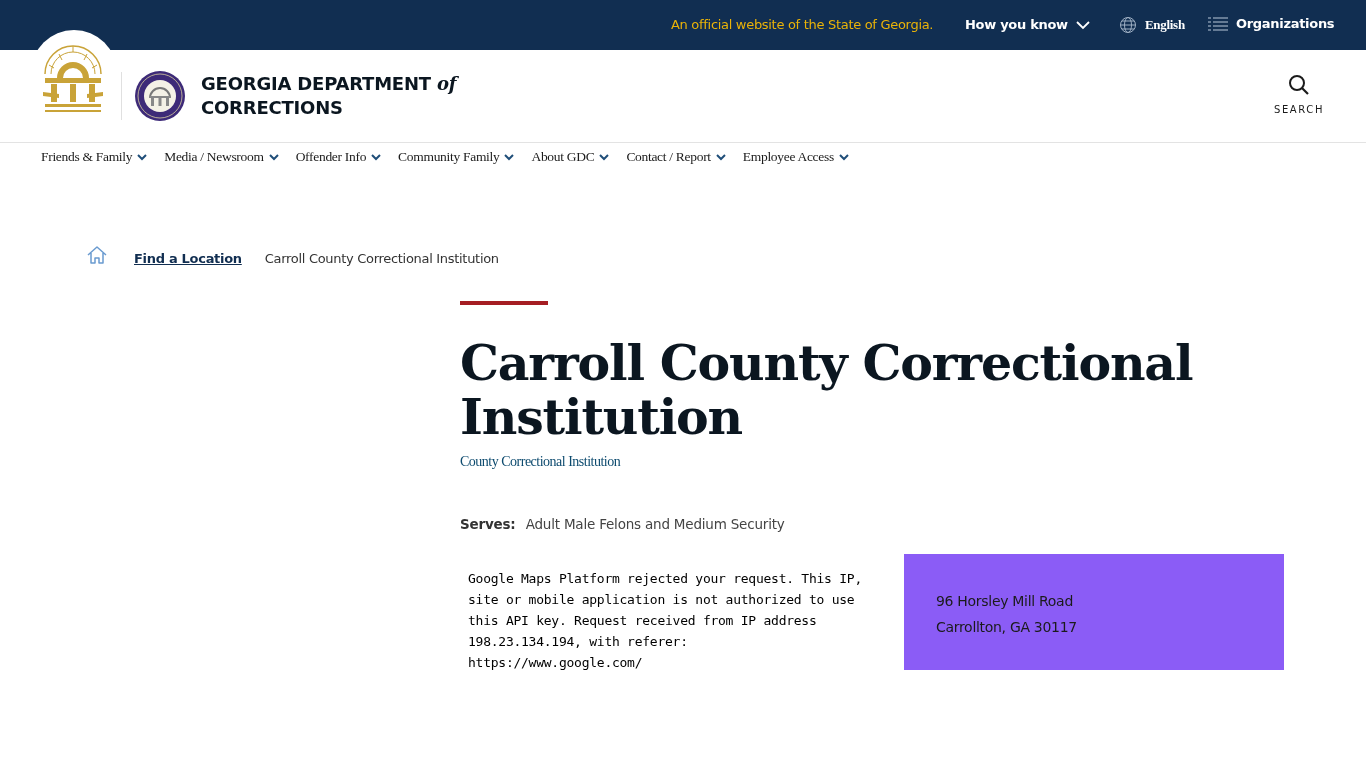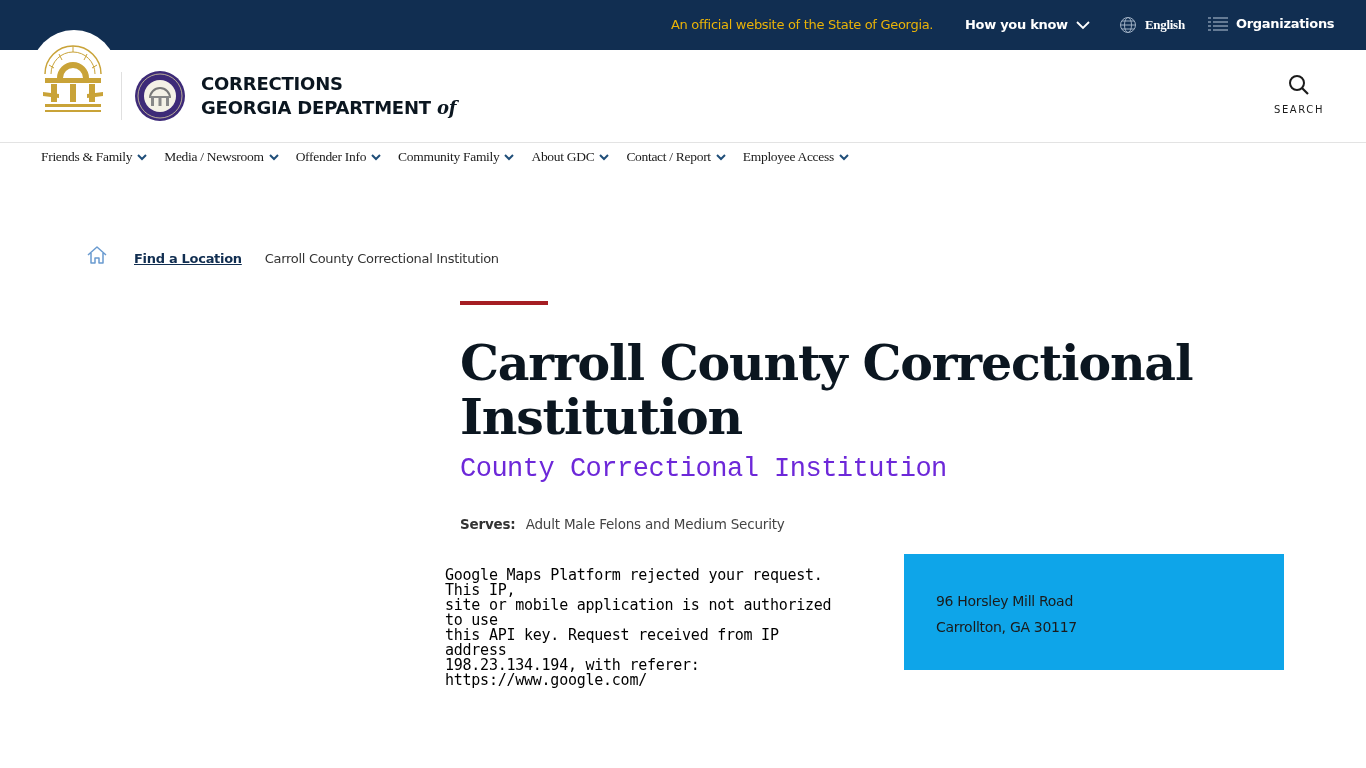--- a/index.html
+++ b/index.html
@@ -31,27 +31,27 @@
 
   
   .breadcrumb { position: absolute; left: 86px; top: 244px; display: flex; align-items: flex-end; font-family: "DejaVu Sans", sans-serif; font-size: 13px; letter-spacing: -0.3px; }
   .breadcrumb .home { width: 22px; height: 22px; cursor: pointer; }
   .breadcrumb .link { margin-left: 26px; font-weight: bold; color: #112e51; text-decoration: underline; cursor: pointer; }
   .breadcrumb .current { margin-left: 23px; color: #333; }
 
   
   .accent { position: absolute; left: 460px; top: 301px; width: 88px; height: 4px; background: #a51d23; }
   .title { position: absolute; left: 460px; top: 336px; width: 860px; font-family: "DejaVu Serif", serif; font-weight: bold; font-size: 49px; line-height: 54px; color: #0b1620; letter-spacing: -1.2px; }
-  .subtitle { position: absolute; left: 460px; top: 454px; font-family: Liberation Mono, monospace; font-size: 27px; color: #6d28d9; letter-spacing: -0.5px; }
+  .subtitle { position: absolute; left: 460px; top: 454px; font-family: Liberation Serif, serif; font-size: 14px; color: #0c4a6e; letter-spacing: -0.5px; }
   .serves { position: absolute; left: 460px; top: 516px; font-family: "DejaVu Sans", sans-serif; font-size: 13.5px; color: #444; letter-spacing: -0.2px; }
   .serves .k { font-weight: bold; color: #333; margin-right: 6px; }
 
-  .map-error { position: absolute; left: 445px; top: 568px; width: 400px; font-family: "DejaVu Sans Mono", monospace; font-size: 15px; line-height: 15px; color: #000; white-space: pre-line; letter-spacing: -0.25px; }
-
-  .address-box { position: absolute; left: 904px; top: 554px; width: 380px; height: 116px; background: #0ea5e9; padding: 34px 0 0 32px; font-family: "DejaVu Sans", sans-serif; font-size: 14px; color: #1b1b1b; line-height: 26px; letter-spacing: -0.3px; }
+  .map-error { position: absolute; left: 468px; top: 568px; width: 400px; font-family: "DejaVu Sans Mono", monospace; font-size: 13px; line-height: 21px; color: #000; white-space: pre-line; letter-spacing: -0.25px; }
+
+  .address-box { position: absolute; left: 904px; top: 554px; width: 380px; height: 116px; background: #8b5cf6; padding: 34px 0 0 32px; font-family: "DejaVu Sans", sans-serif; font-size: 14px; color: #1b1b1b; line-height: 26px; letter-spacing: -0.3px; }
 </style>
 </head>
 <body>
 
 <div class="topbar">
   <span class="official">An official website of the State of Georgia.</span>
   <div class="howyouknow">
     <span>How you know</span>
     <svg width="14" height="10" viewBox="0 0 14 10">
         <path d="M1 2 L7 8 L13 2" fill="none" stroke="#fff" stroke-width="1.8"></path>
@@ -112,22 +112,22 @@
   <circle cx="26" cy="26" r="25" fill="#3d2a78"></circle>
   <circle cx="26" cy="26" r="22" fill="none" stroke="#d9cfa0" stroke-width="0.8"></circle>
   <circle cx="26" cy="26" r="16" fill="#f4f1e6"></circle>
   <path d="M16 28 A10 10 0 0 1 36 28" fill="none" stroke="#777" stroke-width="2"></path>
   <rect x="17" y="28" width="3" height="8" fill="#888"></rect>
   <rect x="24.5" y="28" width="3" height="8" fill="#888"></rect>
   <rect x="32" y="28" width="3" height="8" fill="#888"></rect>
   <rect x="15" y="26" width="22" height="2" fill="#888"></rect>
 </svg>
 <div class="org-name">
+  <div><span>GEORGIA DEPARTMENT</span> <span class="of">of</span></div>
   <div>CORRECTIONS</div>
-  <div><span>GEORGIA DEPARTMENT</span> <span class="of">of</span></div>
 </div>
 <div class="search-btn">
   <svg width="22" height="22" viewBox="0 0 22 22">
       <circle cx="9" cy="9" r="7" fill="none" stroke="#1b1b1b" stroke-width="2"></circle>
       <line x1="14" y1="14" x2="20" y2="20" stroke="#1b1b1b" stroke-width="2.2"></line>
     </svg>
   <span class="lbl">SEARCH</span>
 </div>
 
 <div class="nav">

